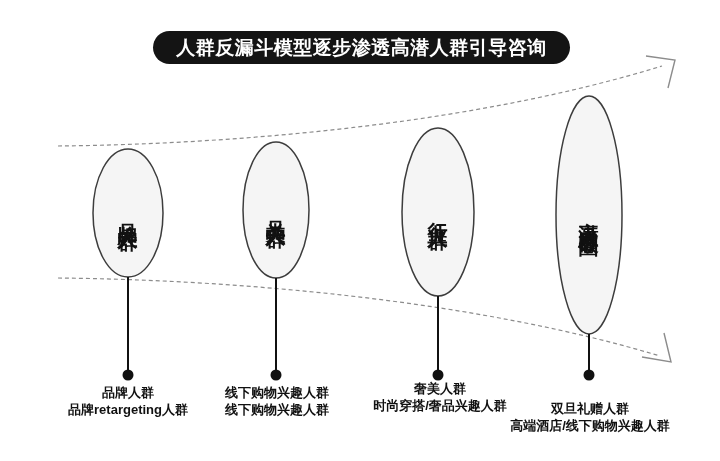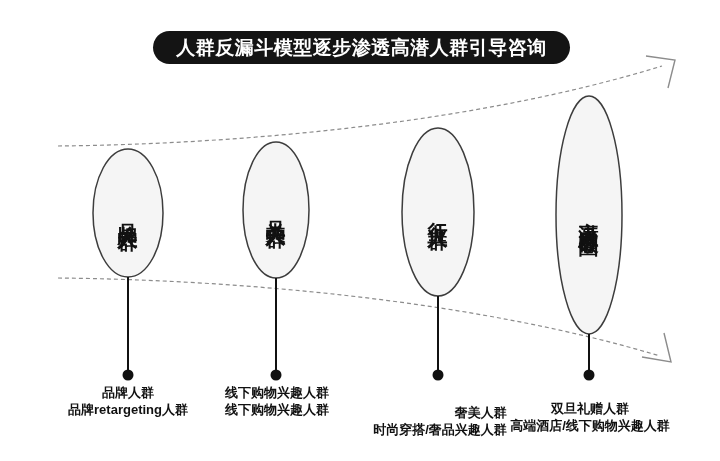--- a/index.html
+++ b/index.html
@@ -99,21 +99,21 @@
   <div class="bubble-text" style="left:589px; top:215px;">高潜人群破圈</div>
 
   <div class="caption" style="left:128px; top:384px;">
     <div>品牌人群</div>
     <div>品牌retargeting人群</div>
   </div>
   <div class="caption" style="left:277px; top:384px;">
     <div>线下购物兴趣人群</div>
     <div>线下购物兴趣人群</div>
   </div>
-  <div class="caption" style="left:440px; top:404px;text-align:right;">
+  <div class="caption" style="left:440px; top:380px;">
     <div>奢美人群</div>
     <div>时尚穿搭/奢品兴趣人群</div>
   </div>
   <div class="caption" style="left:590px; top:400px;">
     <div>双旦礼赠人群</div>
     <div>高端酒店/线下购物兴趣人群</div>
   </div>
 
 </div>
 

